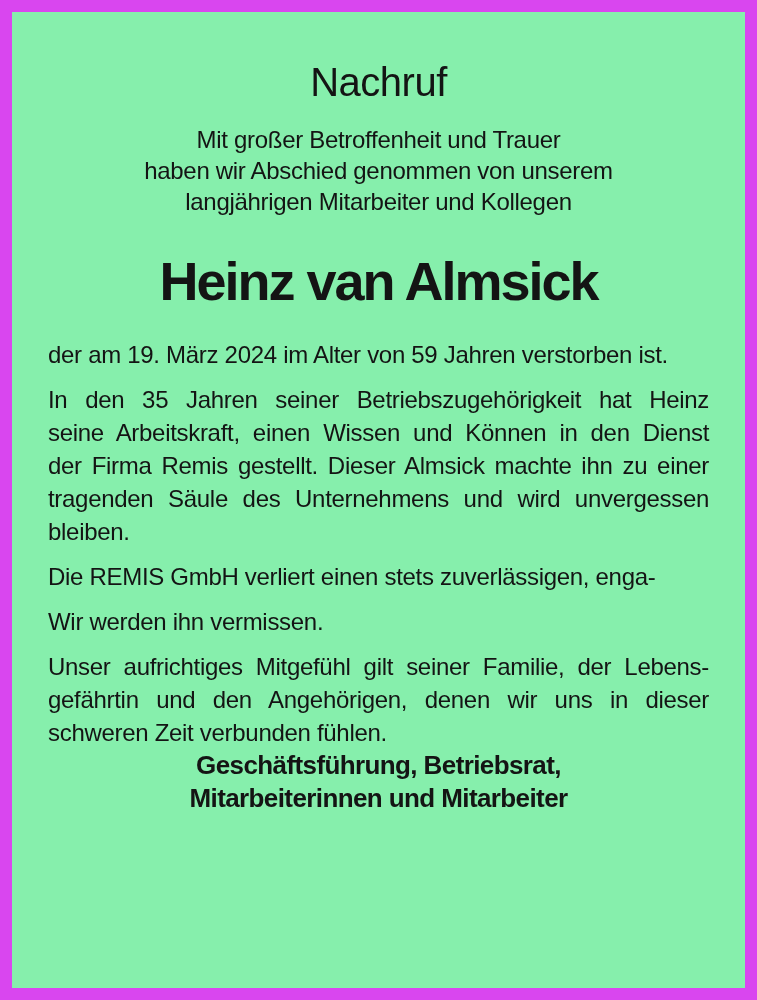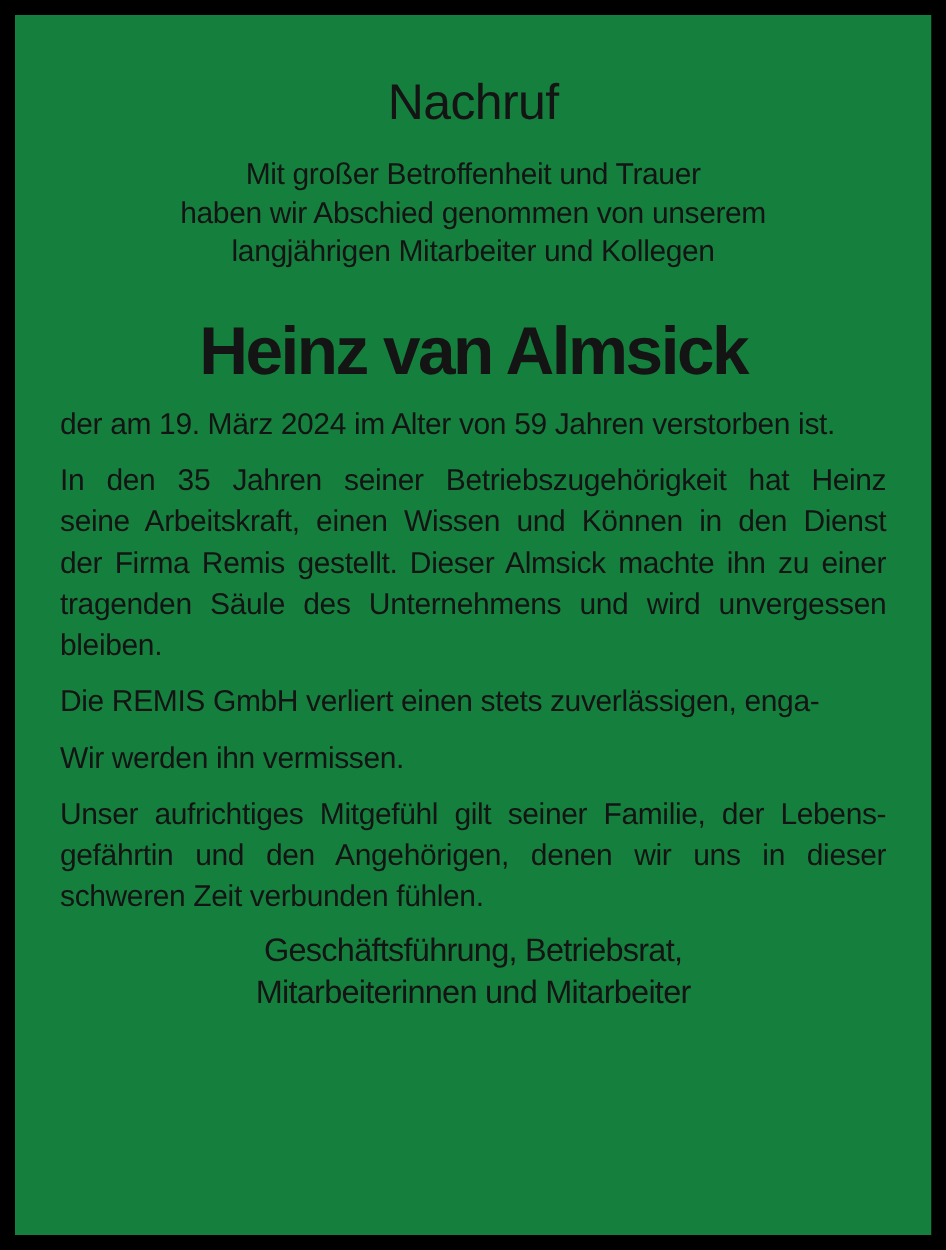--- a/index.html
+++ b/index.html
@@ -1,22 +1,22 @@
 <!DOCTYPE html>
 <html><head>
 <meta charset="utf-8">
 <style>
   html, body { margin: 0; padding: 0; background: #ffffff; }
 
   .page {
     width: 757px;
     height: 1000px;
     box-sizing: border-box;
-    border: 12px solid #000000;
-    background: #15803d;
+    border: 12px solid #d946ef;
+    background: #86efac;
     font-family: "Liberation Sans", "DejaVu Sans", sans-serif;
     color: #141414;
     overflow: hidden;
   }
 
   .inner { padding: 48px 36px 0 36px; }
 
   .title {
     font-size: 40px;
     line-height: 44px;
@@ -42,39 +42,38 @@
     letter-spacing: -2px;
     white-space: nowrap;
   }
 
   .para {
     font-size: 24px;
     line-height: 33px;
     letter-spacing: -0.3px;
     margin-top: 12px;
   }
-  .para.first { margin-top: 12px; }
+  .para.first { margin-top: 27px; }
 
   .jpara .bline { text-align: justify; text-align-last: justify; }
   .jpara .bline:last-child { text-align-last: left; }
 
   .sig-company {
     margin-top: 48px;
     font-size: 30px;
     line-height: 34px;
     font-weight: 700;
     text-align: center;
     letter-spacing: -0.6px;
   }
 
   .sig-lines {
-    margin-top: 10px;
     font-size: 26px;
     line-height: 33px;
-    font-weight: 400;
+    font-weight: 700;
     text-align: center;
     letter-spacing: -0.6px;
   }
 </style>
 </head>
 <body>
 
 <div class="page">
   <div class="inner">
 

